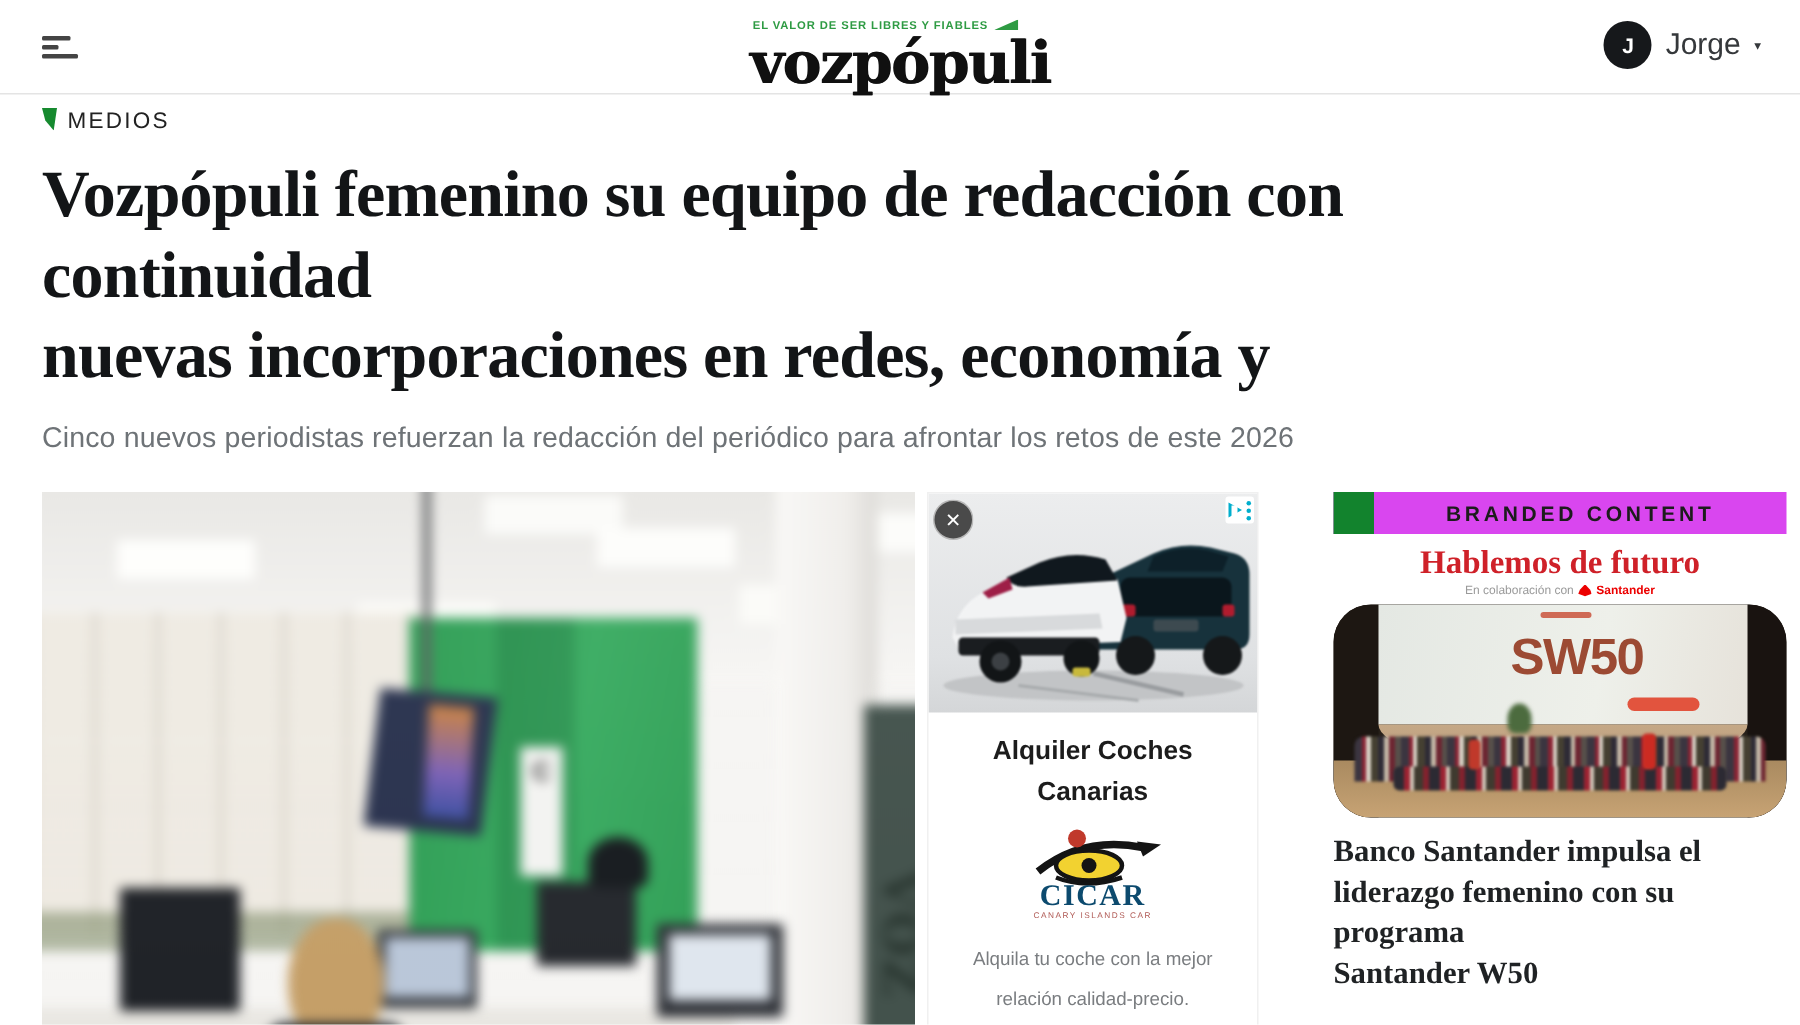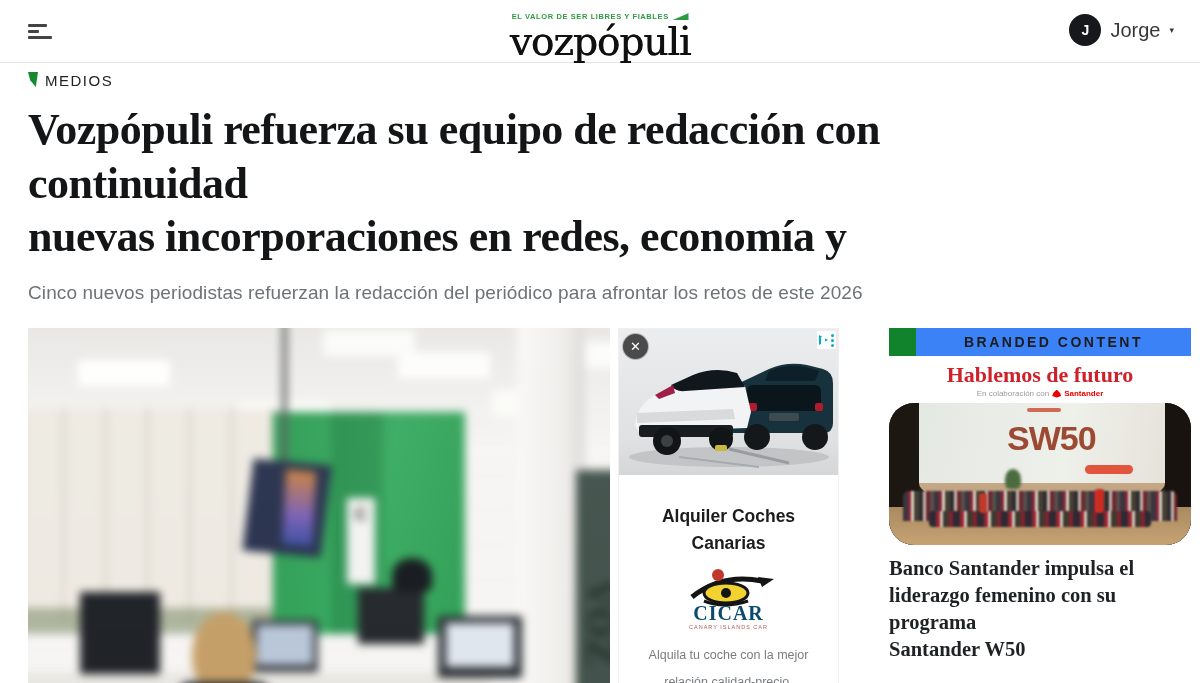--- a/index.html
+++ b/index.html
@@ -11,21 +11,21 @@
   .burger { position:absolute; left:28px; top:24px; width:24px; height:16px; cursor:pointer; }
   .burger span { display:block; height:2.5px; background:#444; border-radius:1px; margin-bottom:3.5px; }
   .burger span:nth-child(1){ width:19px; }
   .burger span:nth-child(2){ width:11px; }
   .burger span:nth-child(3){ width:24px; }
   .logo { position:absolute; left:50%; top:12px; transform:translateX(-50%); text-align:left; cursor:pointer; }
   .logo-tagline { font-size:7.5px; font-weight:bold; color:#2e9b43; letter-spacing:.6px;
     display:flex; align-items:center; gap:4px; padding-left:2px; }
   .logo-tri { display:inline-block; width:16px; height:7px; background:#2e9b43;
     clip-path:polygon(0 100%, 100% 0, 100% 100%); }
-  .logo-word { font-family:"DejaVu Serif", serif; font-weight:400; font-size:39px; line-height:42px;
+  .logo-word { font-family:"DejaVu Serif", serif; font-weight:700; font-size:39px; line-height:42px;
     color:#101010; letter-spacing:-1px; text-shadow:.6px 0 0 #101010; }
   .account { position:absolute; right:26px; top:14px; display:flex; align-items:center; gap:9px; cursor:pointer; }
   .avatar { width:32px; height:32px; border-radius:50%; background:#16181b; color:#fff;
     display:flex; align-items:center; justify-content:center; font-size:14px; font-weight:bold; }
   .account-name { font-size:20px; color:#35383b; }
   .caret { font-size:9px; color:#35383b; }
 
   
   .content { padding:0 28px; }
   .category { display:flex; align-items:flex-start; gap:7px; margin-top:9px; }
@@ -87,31 +87,31 @@
   .ad { position:relative; width:221px; margin-left:8px; flex:none; background:#fff;
     border:1px solid #f0f0f0; height:440px; overflow:hidden; }
   .ad-close { position:absolute; left:3px; top:4px; width:27px; height:27px; border-radius:50%;
     background:rgba(60,60,60,.92); color:#fff; font-size:13px; display:flex; align-items:center;
     justify-content:center; cursor:pointer; z-index:3; border:1px solid rgba(255,255,255,.6); }
   .ad-choices { position:absolute; right:2px; top:2px; height:18px; display:flex; align-items:center;
     gap:3px; background:#fff; border-radius:2px; padding:0 2px; cursor:pointer; z-index:3; }
   .ad-img { position:relative; height:146px; background:linear-gradient(#ecedee,#dfe1e3 75%,#d4d6d8);
     overflow:hidden; }
   .ad-img svg { filter:blur(.7px); }
-  .ad-title { margin-top:28px; text-align:center; font-size:17.5px; font-weight:bold; color:#1c1c1c;
+  .ad-title { margin-top:12px; text-align:center; font-size:17.5px; font-weight:bold; color:#1c1c1c;
     line-height:1.55; }
   .ad-logo { display:flex; flex-direction:column; align-items:center; margin-top:10px; }
   .ad-logo .cicar-word { font-family:Liberation Serif, serif; font-weight:bold; font-size:20px;
     letter-spacing:1px; color:#0c4a6e; line-height:1; margin-top:-4px; }
   .ad-logo .cicar-sub { font-size:5.5px; color:#b05a55; letter-spacing:1px; margin-top:1px; }
   .ad-desc { margin-top:12px; text-align:center; font-size:12.5px; color:#7a7d80; line-height:2.15; }
 
   
   .sidebar { width:302px; margin-left:50px; flex:none; }
-  .branded { display:flex; align-items:stretch; height:28px; background:#3b82f6; cursor:pointer; }
+  .branded { display:flex; align-items:stretch; height:28px; background:#d946ef; cursor:pointer; }
   .branded-sq { width:27px; background:#12832d; flex:none; }
   .branded-label { flex:1; display:flex; align-items:center; justify-content:center;
     font-size:14px; font-weight:bold; letter-spacing:2.5px; color:#1c1c1c; }
   .program { text-align:center; margin-top:6px; cursor:pointer; }
   .program-title { font-family:"Liberation Serif", serif; font-weight:bold; font-size:22px; color:#cf2129; }
   .program-sub { font-size:8px; color:#9a9a9a; display:flex; align-items:center; justify-content:center;
     gap:3px; margin-top:1px; }
   .sant-flame { display:inline-block; width:9px; height:8px; background:#ec0000;
     clip-path:polygon(50% 0, 88% 45%, 100% 80%, 50% 100%, 0 80%, 12% 45%); }
   .sant-word { color:#ec0000; font-weight:bold; font-size:8px; }
@@ -173,21 +173,21 @@
   </div>
 </div>
 
 <div class="content">
   <div class="category">
     <span class="cat-flag"></span>
     <span class="cat-label">MEDIOS</span>
   </div>
 
   <h1 class="title">
-    <span>Vozpópuli refuerza su equipo de redacción con</span>
+    <span>Vozpópuli femenino su equipo de redacción con</span>
     <span>continuidad</span>
     <span>nuevas incorporaciones en redes, economía y</span>
   </h1>
 
   <p class="subtitle">Cinco nuevos periodistas refuerzan la redacción del periódico para afrontar los retos de este 2026</p>
 
   <div class="row">
 
     <div class="figure">
       <div class="nr">

